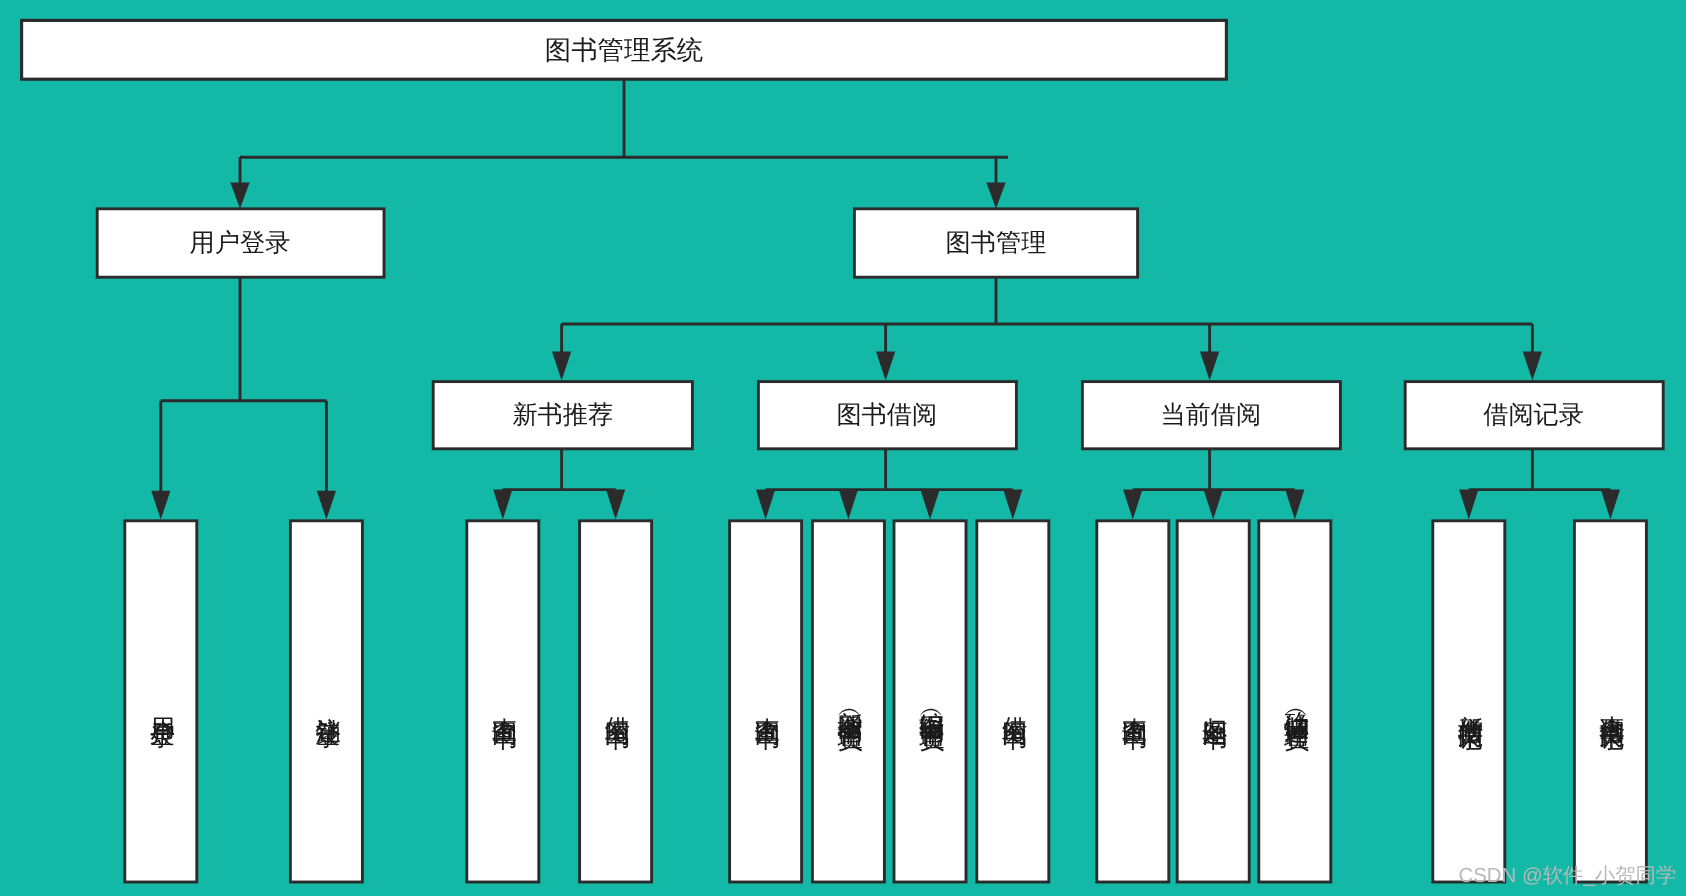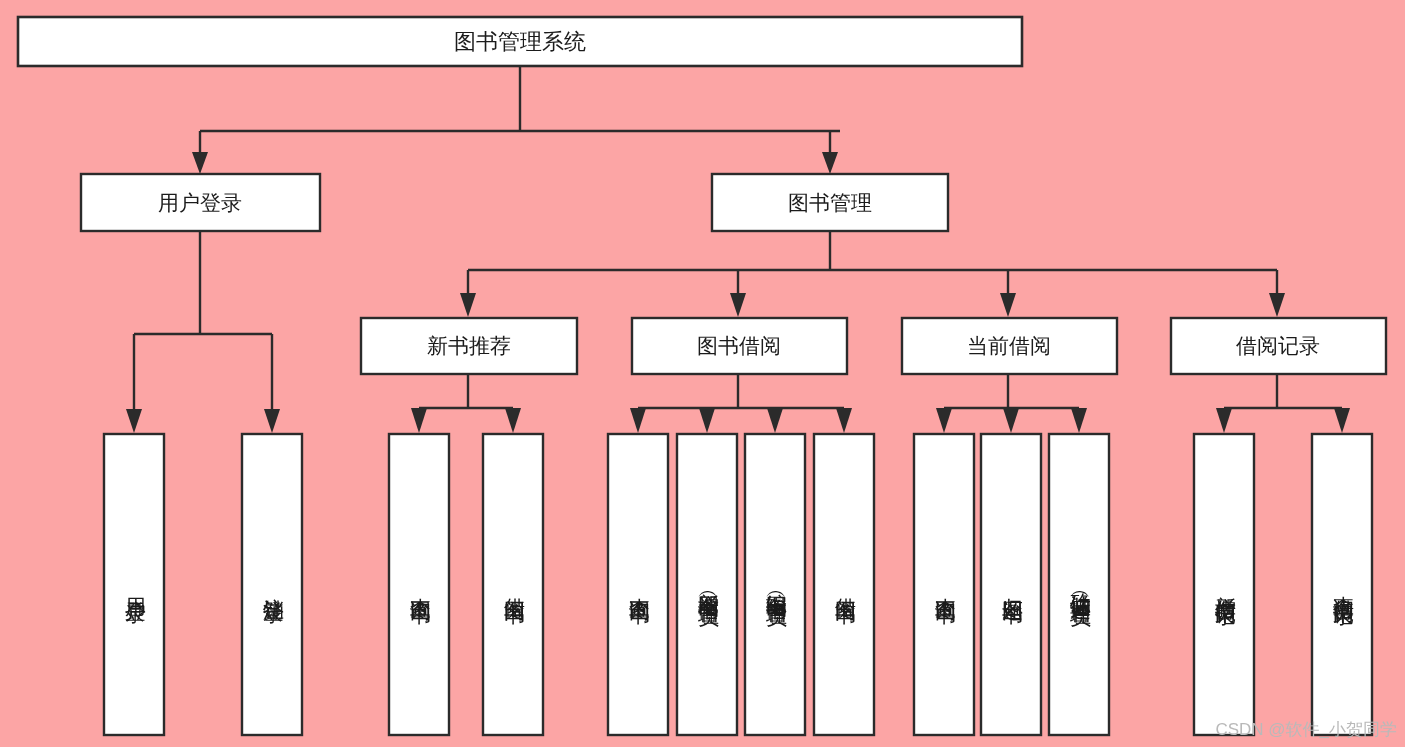--- a/index.html
+++ b/index.html
@@ -7,21 +7,21 @@
     padding: 0;
     background: #ffffff;
   }
   body {
     font-family: "Liberation Sans", "DejaVu Sans", sans-serif;
   }
   #stage {
     position: relative;
     width: 1405px;
     height: 747px;
-    background: #fca5a5;
+    background: #14b8a6;
     overflow: hidden;
   }
   #diagram-svg {
     position: absolute;
     left: 0;
     top: 0;
     width: 1405px;
     height: 747px;
   }
   .node-box {

